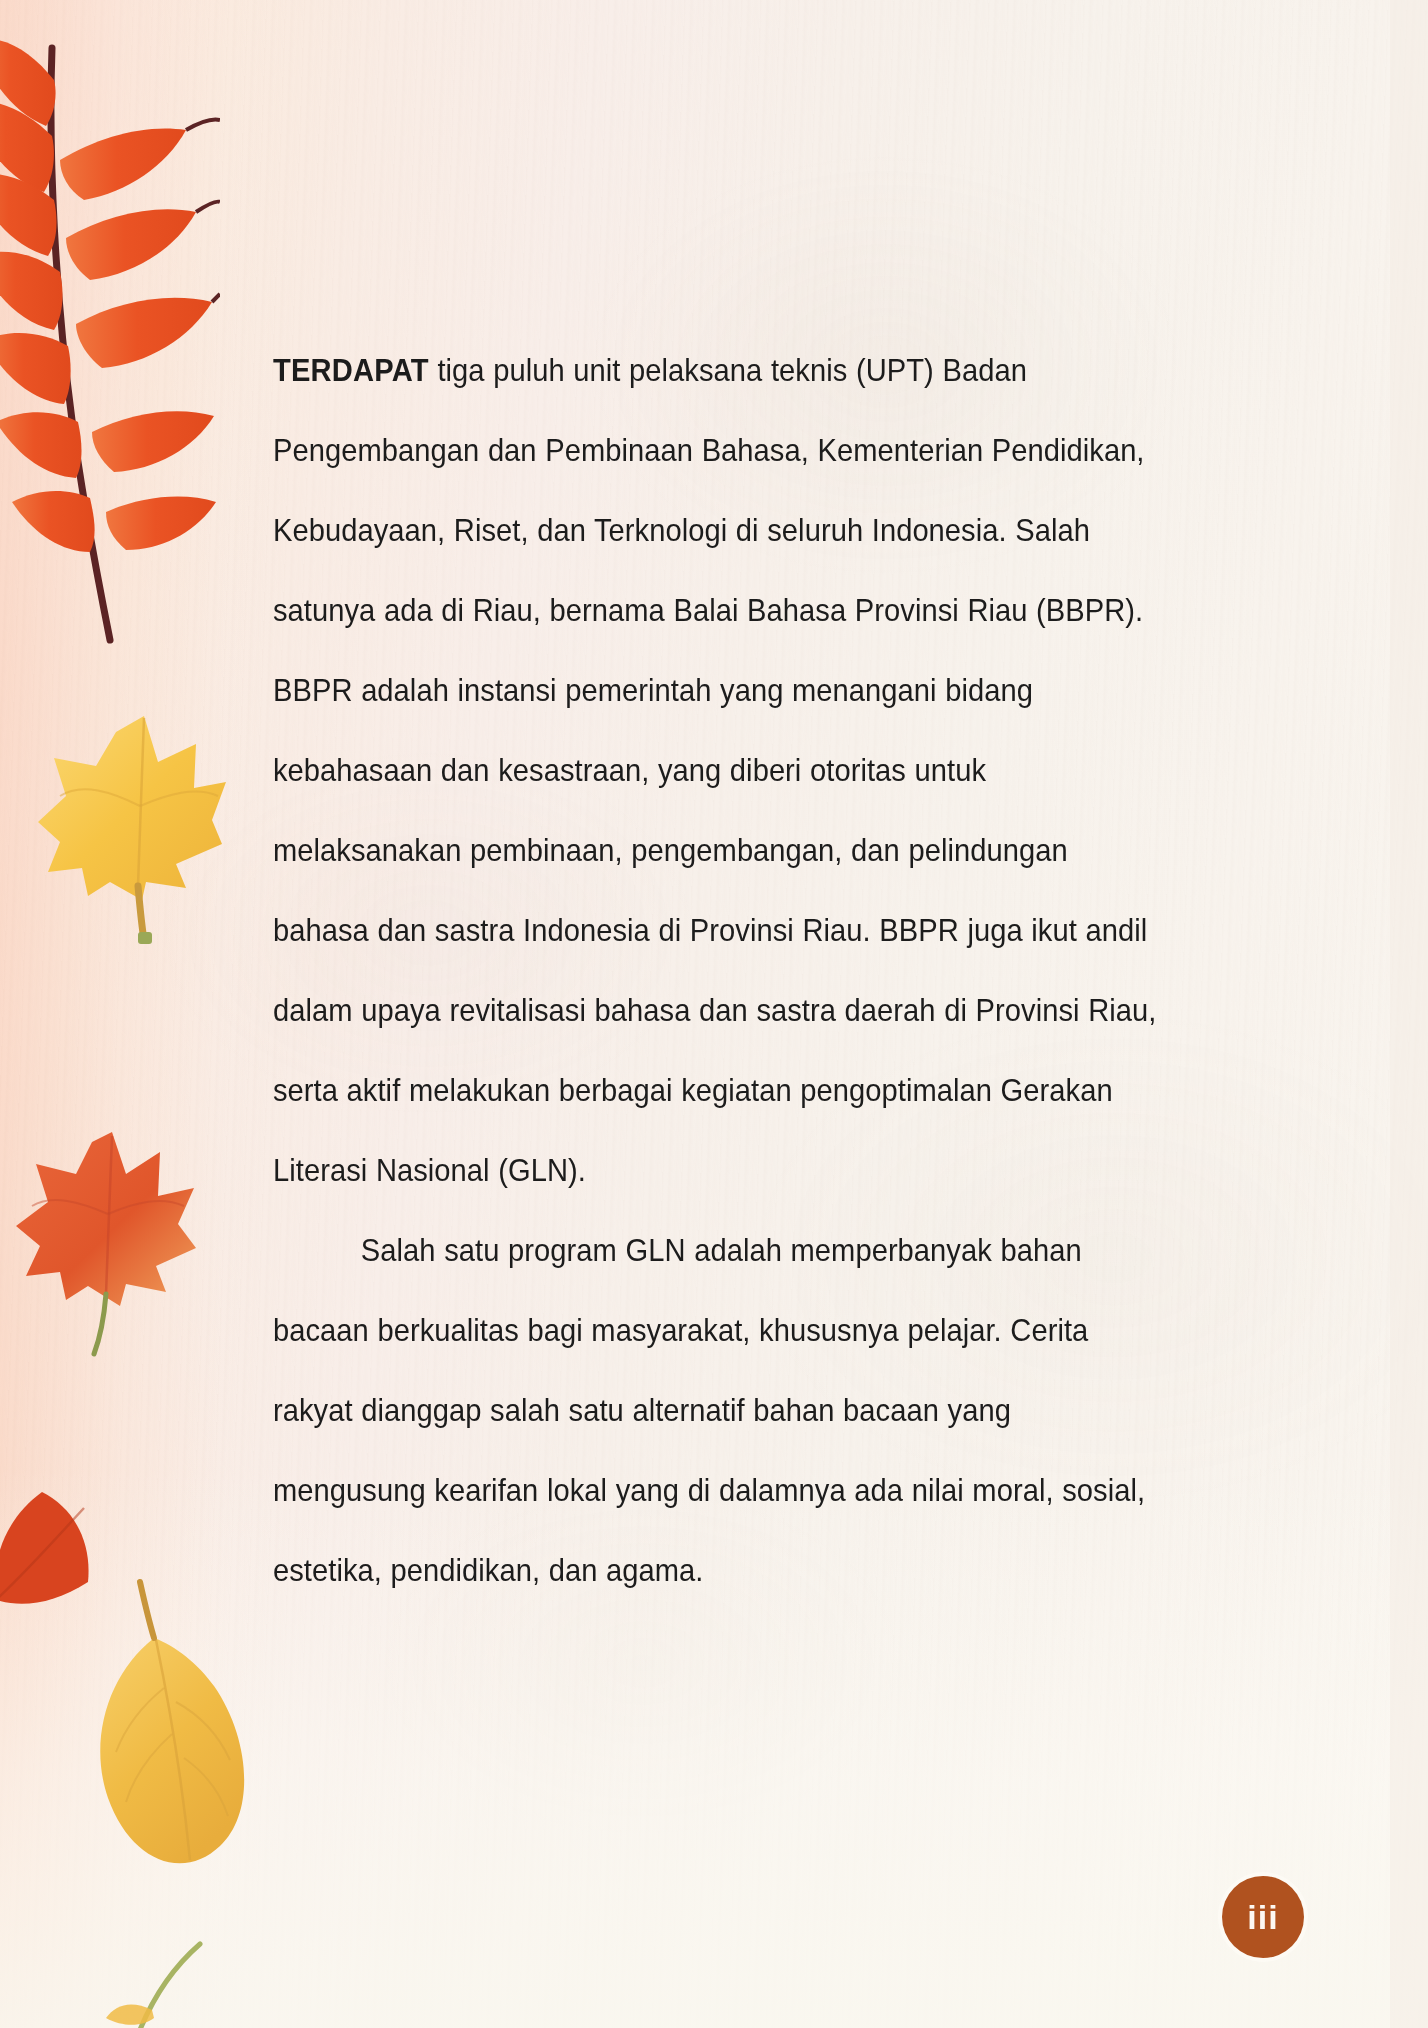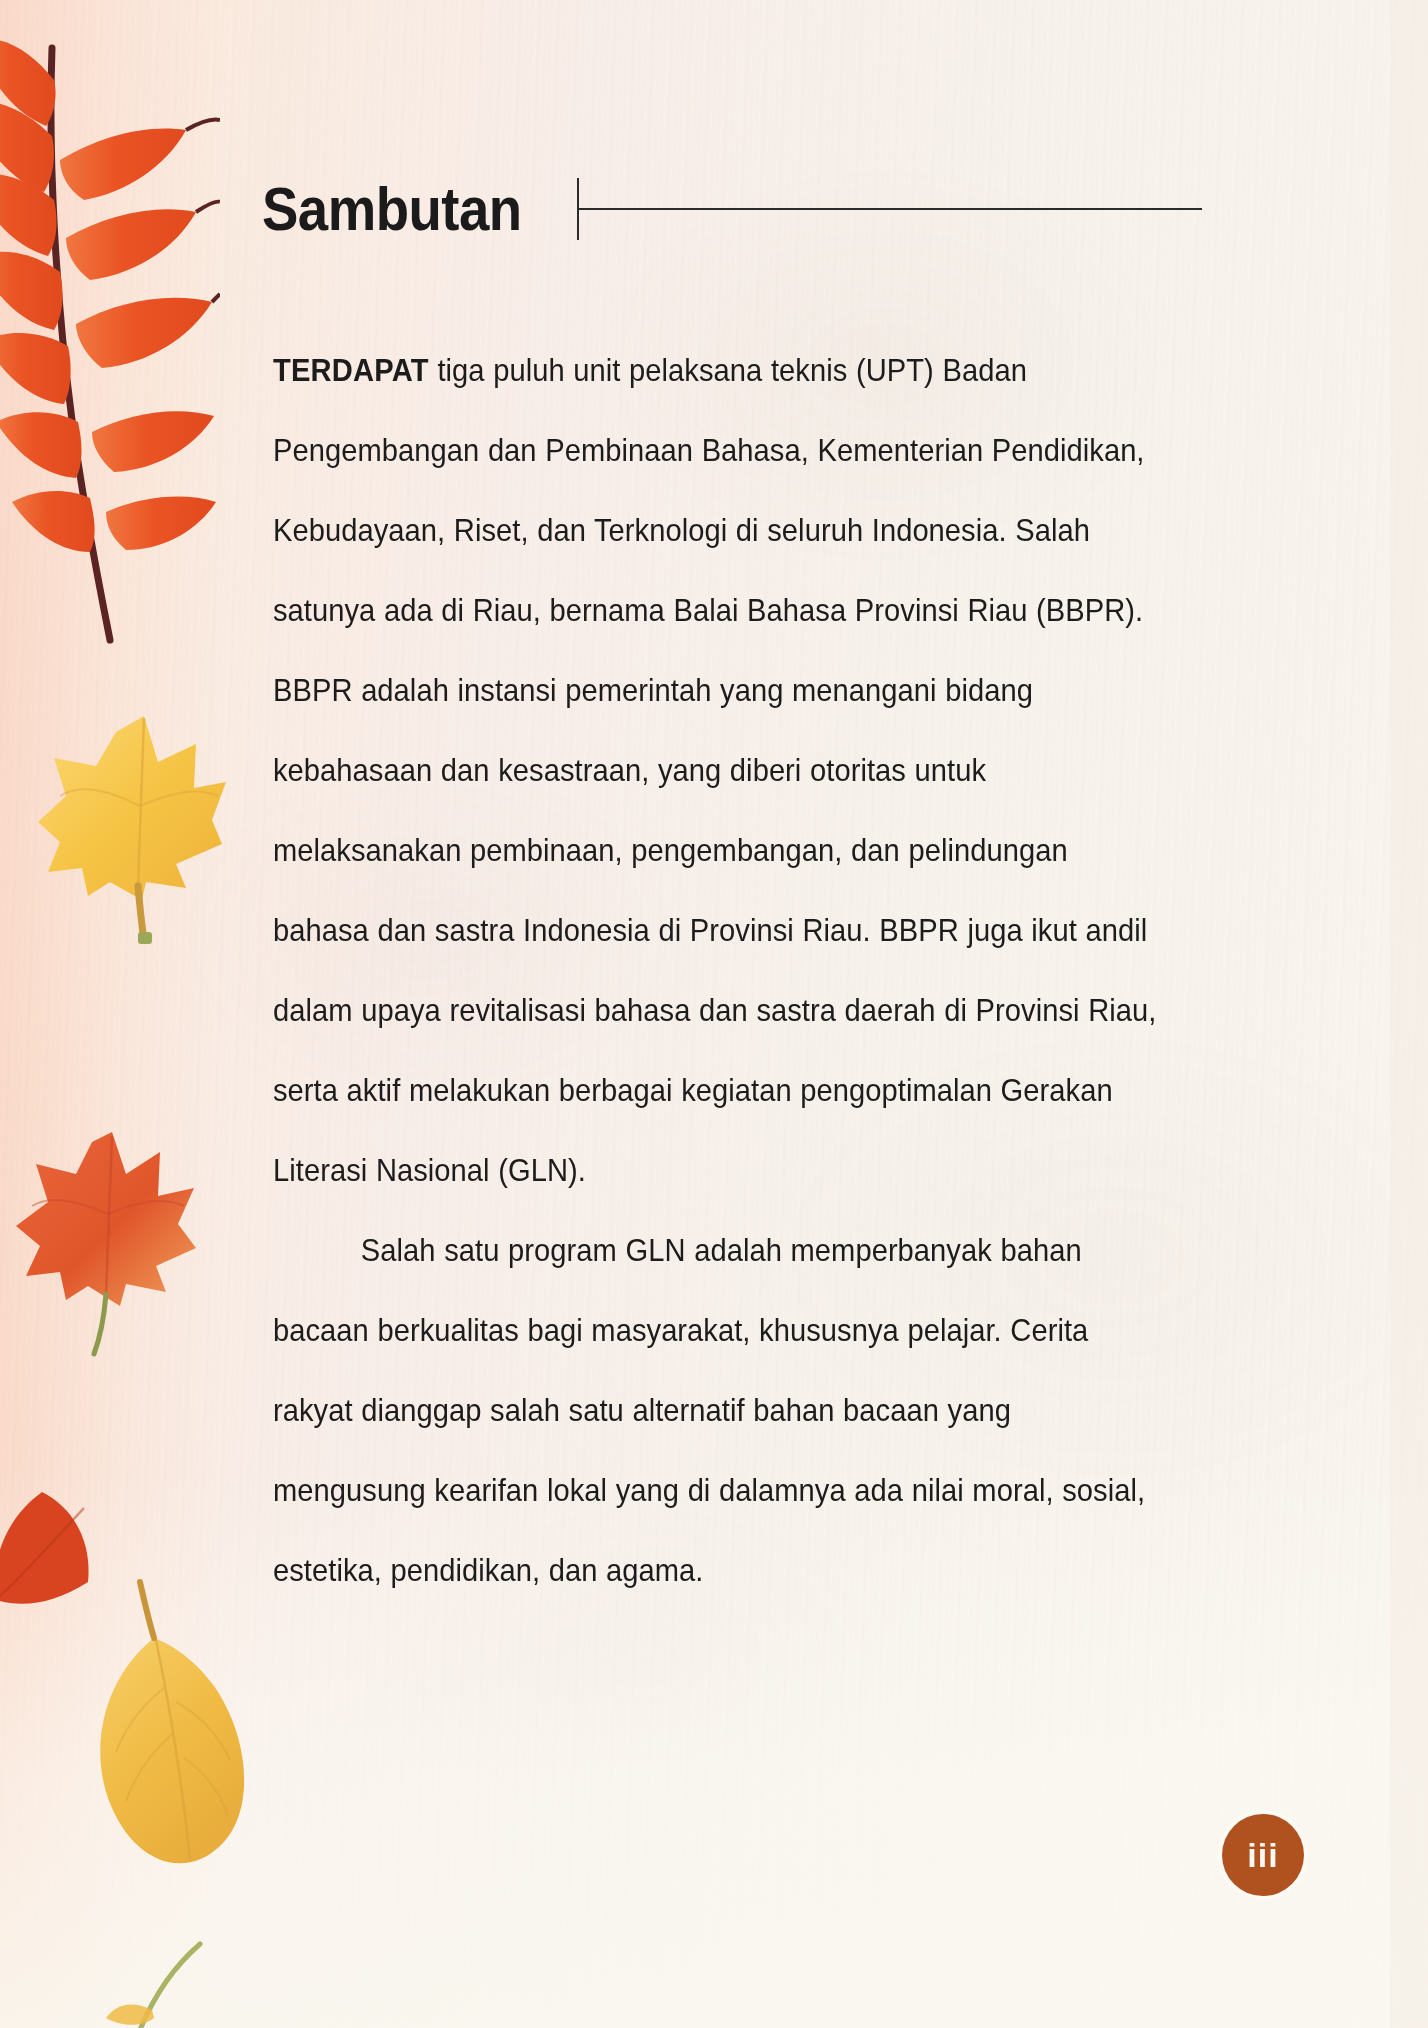--- a/index.html
+++ b/index.html
@@ -153,21 +153,21 @@
     word-spacing: 0.5px;
     transform: scaleX(0.955);
     transform-origin: left top;
   }
   .para.indent { text-indent: 92px; }
   .lead { font-weight: bold; letter-spacing: 0.2px; }
 
   .page-badge {
     position: absolute;
     left: 1222px;
-    top: 1814px;
+    top: 1876px;
     width: 82px;
     height: 82px;
     border-radius: 50%;
     background: #b0521f;
     color: #fdf8f2;
     display: flex;
     align-items: center;
     justify-content: center;
     font-size: 34px;
     font-weight: bold;
@@ -277,27 +277,20 @@
       <path d="M56 80 C 36 70, 20 74, 10 88 C 28 98, 48 96, 58 88 Z" fill="#f0bb45" opacity=".85"></path>
     </svg>
 
     <svg style="left:1390px; top:0px;" width="40" height="2028" viewBox="0 0 40 2028">
       <rect x="0" y="0" width="40" height="2028" fill="#f3ece3" opacity="0.5"></rect>
     </svg>
   </div>
 
   <div class="content">
 
-    <div class="title-row">
-      <h1 class="page-title">Sambutan</h1>
-      <div class="title-rule-wrap">
-        <span class="title-tick"></span>
-        <span class="title-rule"></span>
-      </div>
-    </div>
 
     <div class="body-block">
       <p class="para"><span class="lead">TERDAPAT</span><span> tiga puluh unit pelaksana teknis (UPT) Badan Pengembangan dan Pembinaan Bahasa, Kementerian Pendidikan, Kebudayaan, Riset, dan Terknologi  di seluruh Indonesia. Salah satunya ada di Riau, bernama Balai Bahasa Provinsi Riau (BBPR). BBPR adalah instansi pemerintah yang menangani bidang kebahasaan dan kesastraan, yang diberi otoritas untuk melaksanakan pembinaan, pengembangan, dan pelindungan bahasa dan sastra Indonesia di Provinsi Riau. BBPR juga ikut andil dalam upaya revitalisasi bahasa dan sastra daerah di Provinsi Riau, serta aktif melakukan berbagai kegiatan pengoptimalan Gerakan Literasi Nasional (GLN).</span></p>
 
       <p class="para indent"><span>Salah satu program GLN adalah memperbanyak bahan bacaan berkualitas bagi masyarakat, khususnya pelajar. Cerita rakyat dianggap salah satu alternatif bahan bacaan yang mengusung kearifan lokal yang di dalamnya ada nilai moral, sosial, estetika, pendidikan, dan agama.</span></p>
     </div>
   </div>
 
   <div class="page-badge">iii</div>
 </div>

